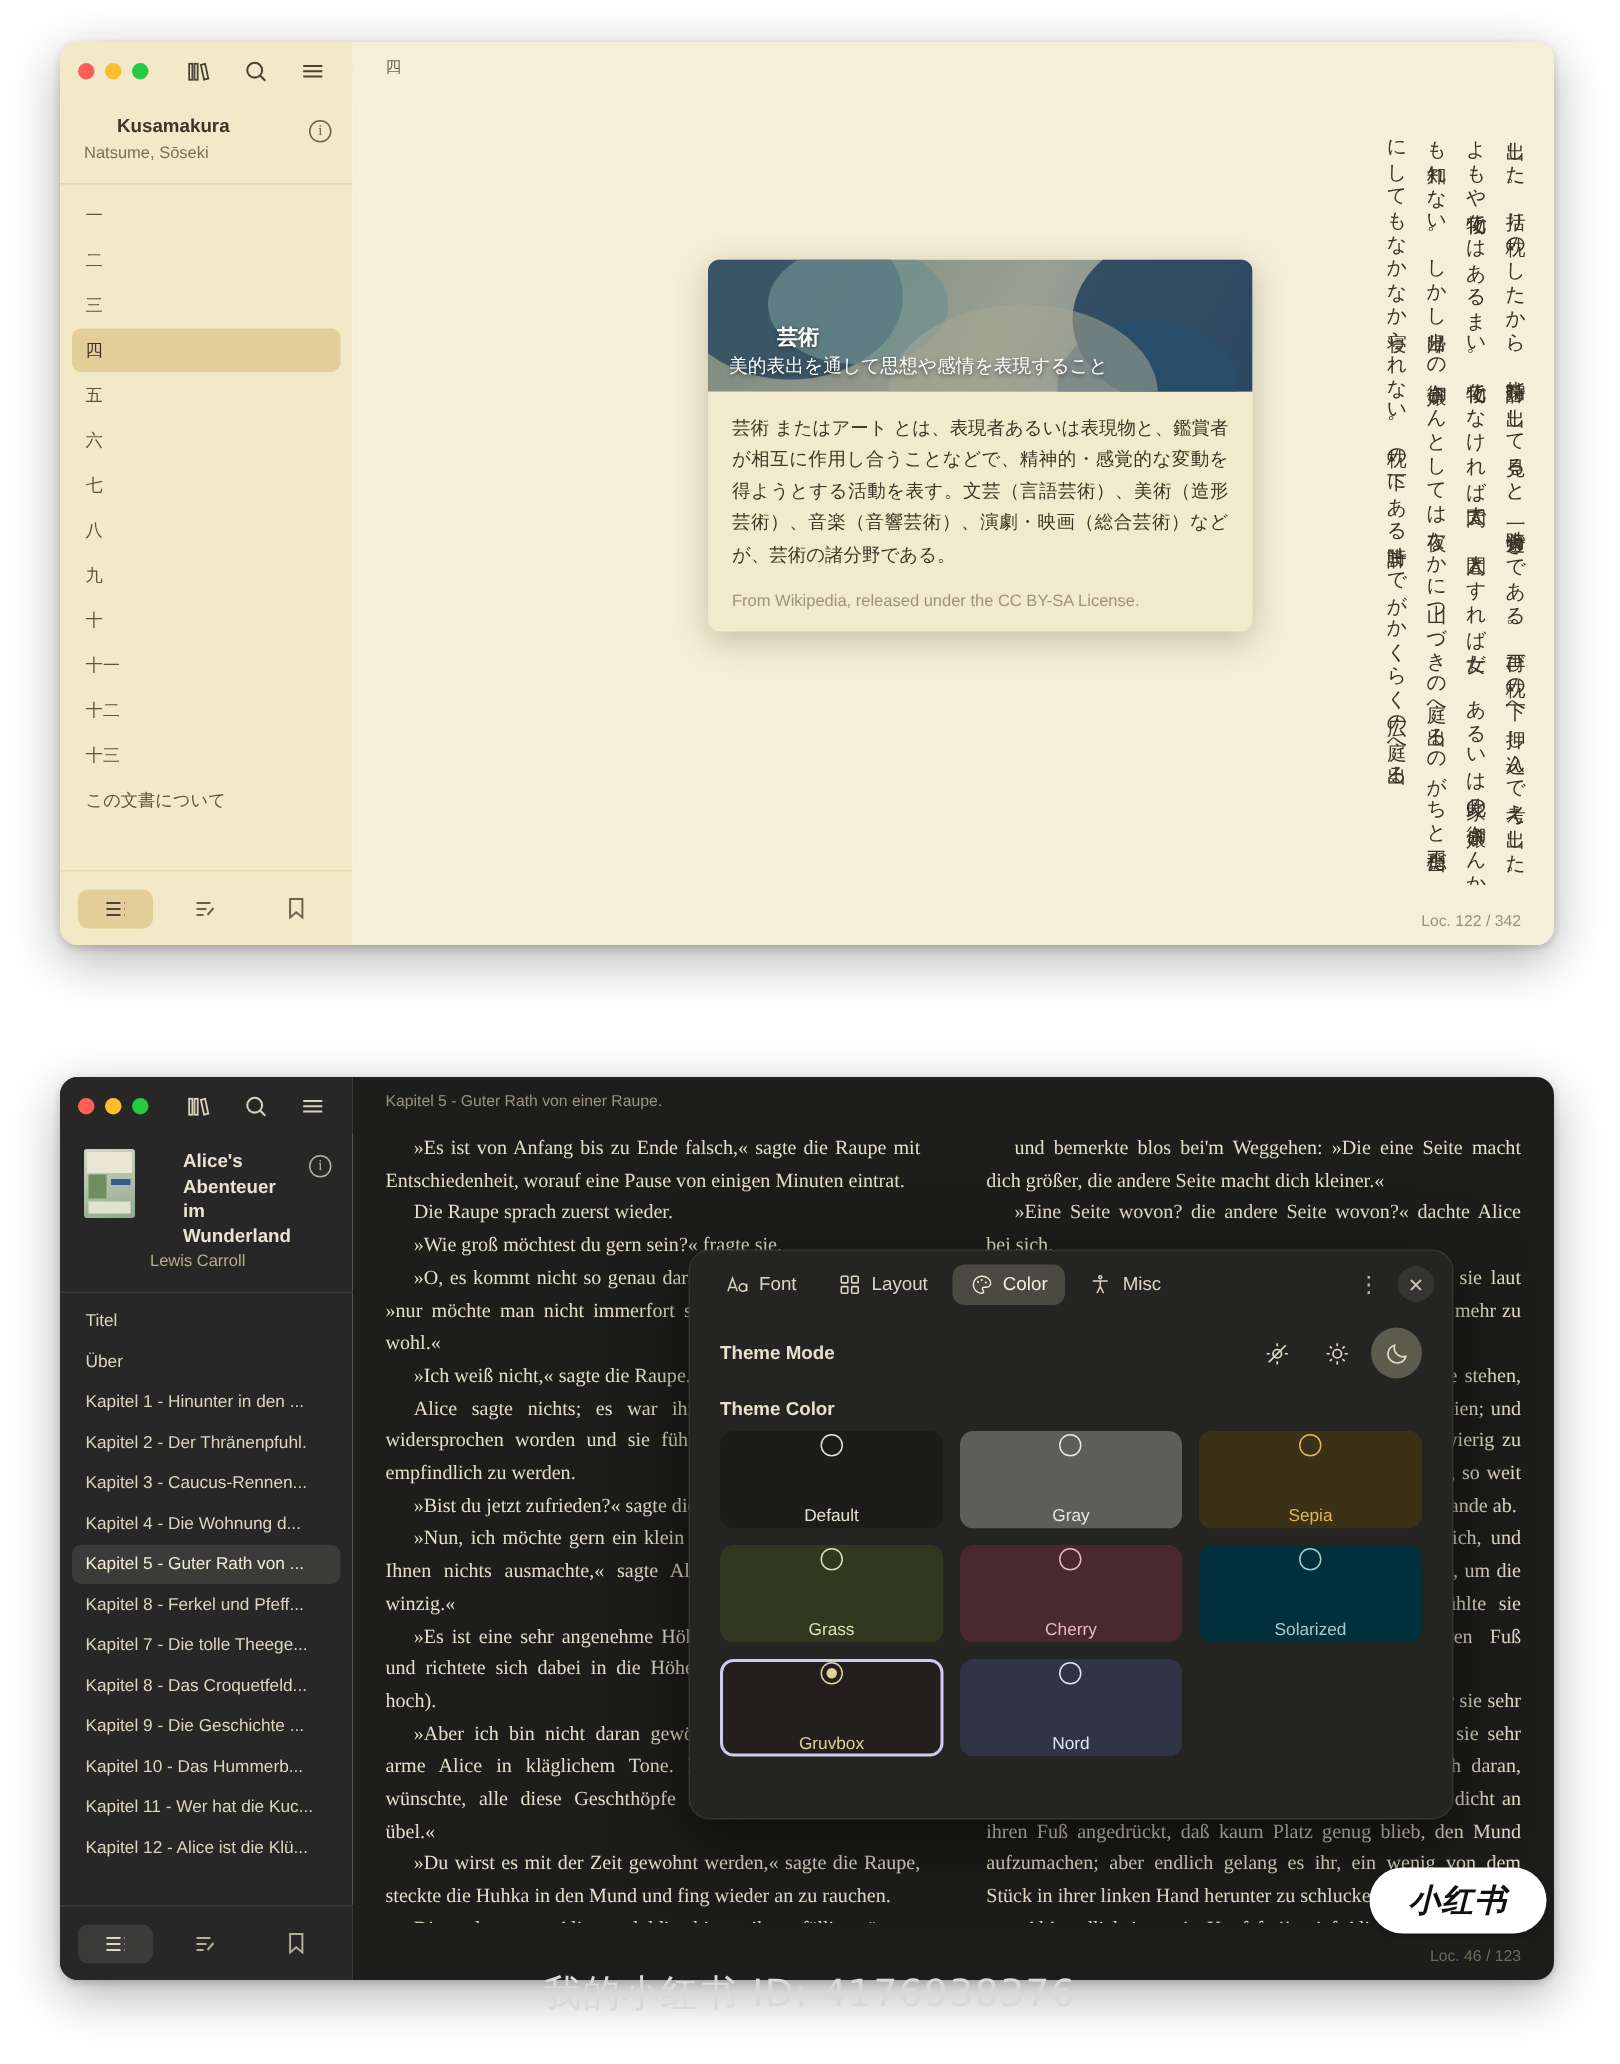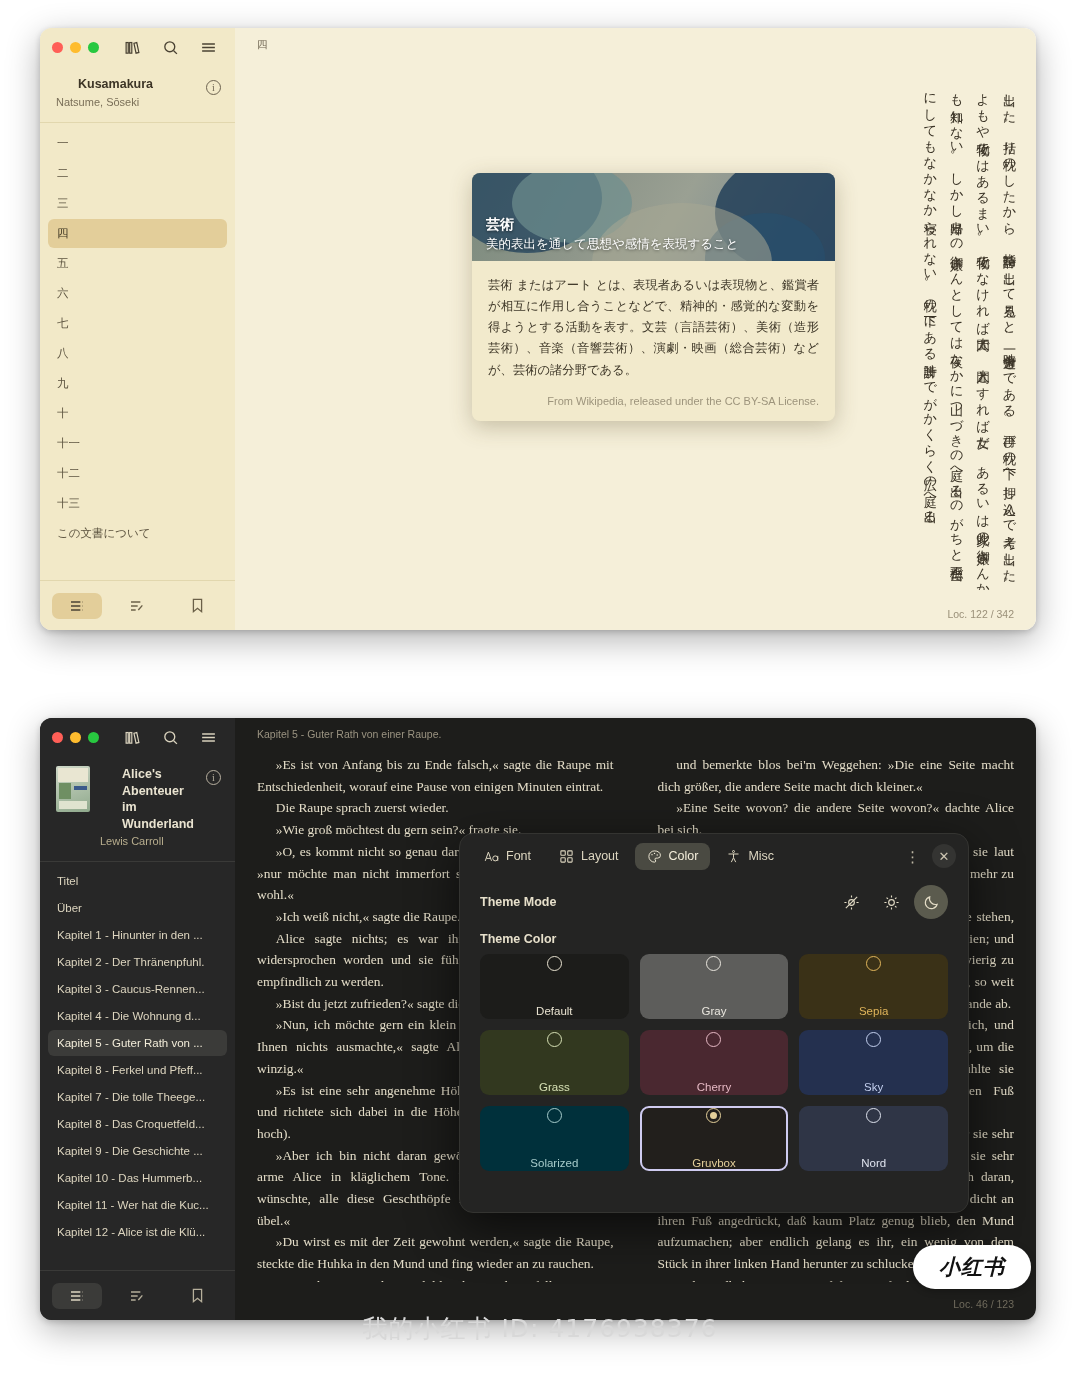--- a/index.html
+++ b/index.html
@@ -81,25 +81,25 @@
   
   .wikicard {
     position: absolute; left: 237px; top: 145px; width: 363px;
     background: #f2eacc; border-radius: 8px; overflow: hidden;
     box-shadow: 0 6px 22px rgba(90,75,40,.30);
   }
   .wikihero { height: 88px; position: relative; overflow: hidden;
     background: linear-gradient(120deg,#7b8a7d 0%, #8e968a 35%, #9aa093 55%, #6e8190 100%); }
   .wavebit { position: absolute; border-radius: 50%; }
   .wikihero .txt { position: absolute; left: 14px; bottom: 8px; color: #fff; text-shadow: 0 1px 3px rgba(0,0,0,.55); }
-  .wikititle { font-size: 14px; font-weight: 700; font-family: Liberation Sans, sans-serif; }
+  .wikititle { font-size: 14px; font-weight: 700; font-family: Liberation Sans, sans-serif; margin-left: 32px; }
   .wikisub { font-size: 12.5px; margin-top: 2px; font-family: "DejaVu Sans", sans-serif; }
   .wikibody { padding: 14px 16px 10px 16px; font-size: 12.3px; line-height: 1.72;
     color: #3d3627; font-family: "DejaVu Sans", sans-serif; text-align: justify; }
-  .wikicredit { padding: 4px 16px 14px 16px; font-size: 11px; color: #9d947c; text-align: right; }
+  .wikicredit { padding: 4px 16px 14px 16px; font-size: 11px; color: #9d947c; }
 
   
   #win2 { left: 40px; top: 718px; width: 996px; height: 602px; }
   #win2 .sidebar { background: #272727; }
   #win2 .titlebar { background: #272727; }
   #win2 .bktitle { color: #e9e3d0; }
   #win2 .bkauthor { color: #b8ae8e; }
   #win2 .info-i { color: #b8b0a0; }
   #win2 .bookhead { border-bottom: 1px solid #3a3a38; }
   #win2 .tocitem { color: #ddd5bf; }
@@ -510,24 +510,20 @@
               <span class="swlabel">Sepia</span>
             </div>
             <div class="swatch" style="background: rgb(50, 56, 31); color: rgb(214, 224, 180);">
               <span class="radio"></span>
               <span class="swlabel">Grass</span>
             </div>
             <div class="swatch" style="background: rgb(74, 40, 48); color: rgb(230, 185, 196);">
               <span class="radio"></span>
               <span class="swlabel">Cherry</span>
             </div>
-            <div class="swatch" style="background: rgb(36, 48, 79); color: rgb(195, 207, 238);">
-              <span class="radio"></span>
-              <span class="swlabel">Sky</span>
-            </div>
             <div class="swatch" style="background: rgb(0, 48, 59); color: rgb(166, 203, 203);">
               <span class="radio"></span>
               <span class="swlabel">Solarized</span>
             </div>
             <div class="swatch sel" style="background: rgb(34, 31, 28); color: rgb(228, 207, 154);">
               <span class="radio">
                 <i></i>
               </span>
               <span class="swlabel">Gruvbox</span>
             </div>

